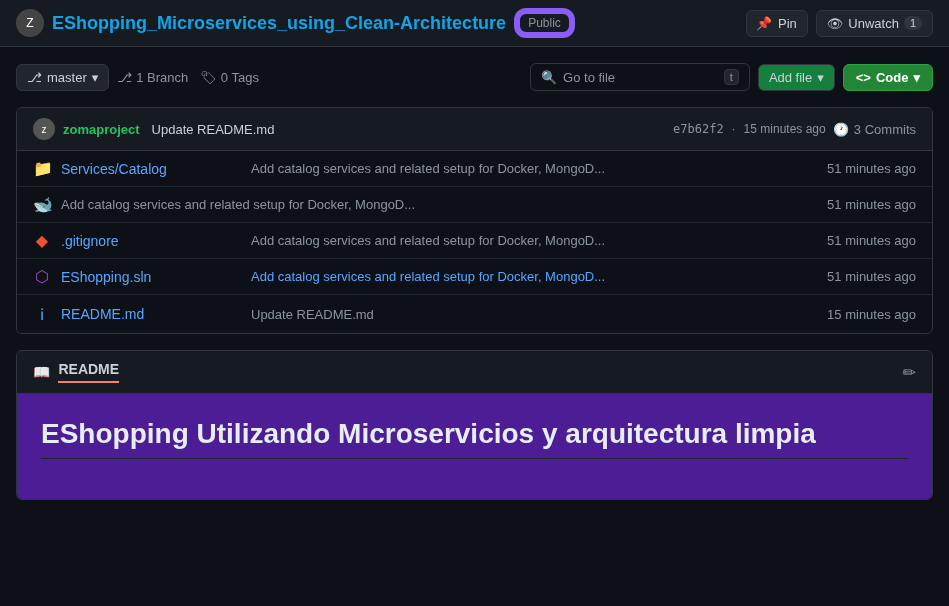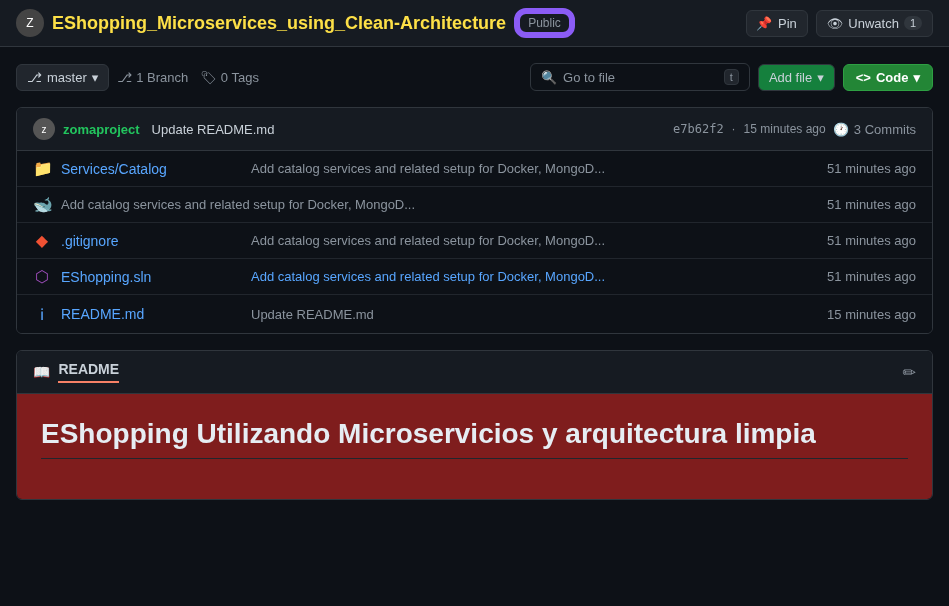--- a/index.html
+++ b/index.html
@@ -28,21 +28,21 @@
       display: flex;
       align-items: center;
       justify-content: center;
       font-size: 12px;
       color: #fff;
       flex-shrink: 0;
     }
     .repo-title {
       font-size: 18px;
       font-weight: 600;
-      color: #fde047;
+      color: #0ea5e9;
     }
     .public-badge {
       border: 6px solid #8b5cf6;
       border-radius: 12px;
       padding: 2px 8px;
       font-size: 12px;
       color: #8b949e;
     }
     .header-actions {
       margin-left: auto;
@@ -287,21 +287,21 @@
     .readme-title-underline {
       border-bottom: 2px solid #f78166;
       padding-bottom: 4px;
     }
     .readme-edit {
       color: #8b949e;
       cursor: pointer;
       font-size: 16px;
     }
     .readme-content {
-      background: #7f1d1d;
+      background: #4c1d95;
       padding: 24px;
     }
     .readme-h1 {
       font-size: 28px;
       font-weight: 700;
       color: #e6edf3;
       margin-bottom: 16px;
       border-bottom: 1px solid #21262d;
       padding-bottom: 8px;
     }

